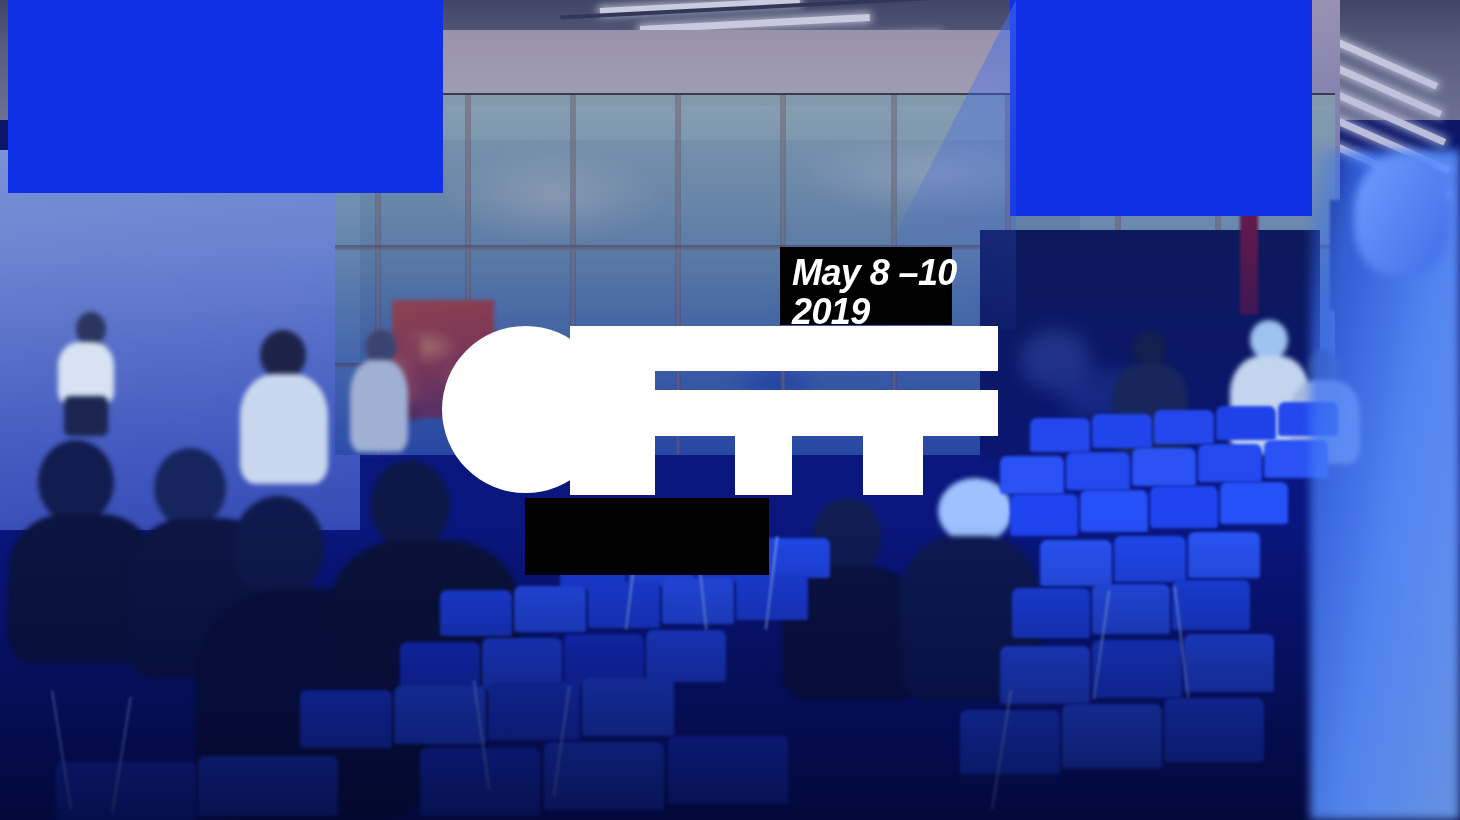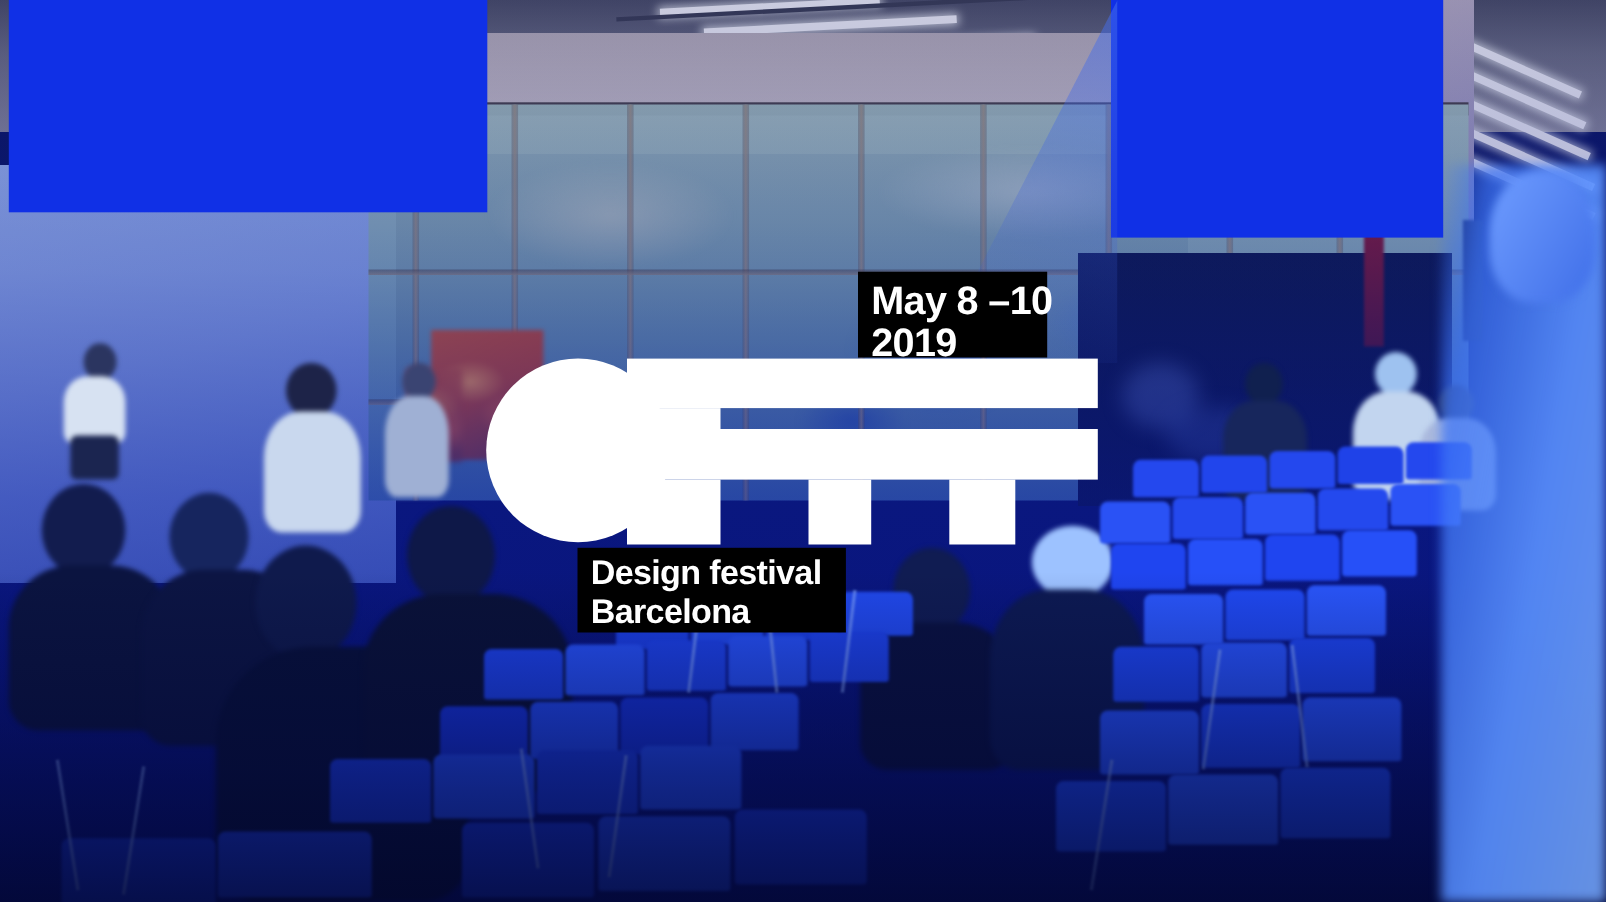--- a/index.html
+++ b/index.html
@@ -176,21 +176,21 @@
     background:#000;
     color:#fff;
     font-weight:700;
     letter-spacing:-0.6px;
     white-space:pre;
   }
   #date-box {
     left:780px; top:247px;
     width:172px; height:78px;
     padding:6px 10px 0 12px;
-    font-size:36px; line-height:39px;
+    font-size:36px; line-height:39px;font-style:italic;
   }
   #tagline-box {
     left:525px; top:498px;
     width:244px; height:77px;
     padding:5px 10px 0 12px;
     font-size:31px; line-height:35px;
   }
 </style>
 </head>
 <body>
@@ -392,15 +392,15 @@
 
     <div class="logo-bar" style="left:128px;top:64px;width:428px;height:46px;"></div>
 
     <div class="logo-bar" style="left:128px;top:110px;width:85px;height:59px;"></div>
     <div class="logo-bar" style="left:293px;top:110px;width:57px;height:59px;"></div>
     <div class="logo-bar" style="left:421px;top:110px;width:60px;height:59px;"></div>
   </div>
 
   <div class="textbox" id="date-box"><span>May 8 –10</span><br><span>2019</span></div>
 
-  <div class="textbox" id="tagline-box"><span>Design festival</span><br><span>Barcelona</span></div>
+  <div class="textbox" id="tagline-box"><br></div>
 
 </div>
 
 </body></html>

